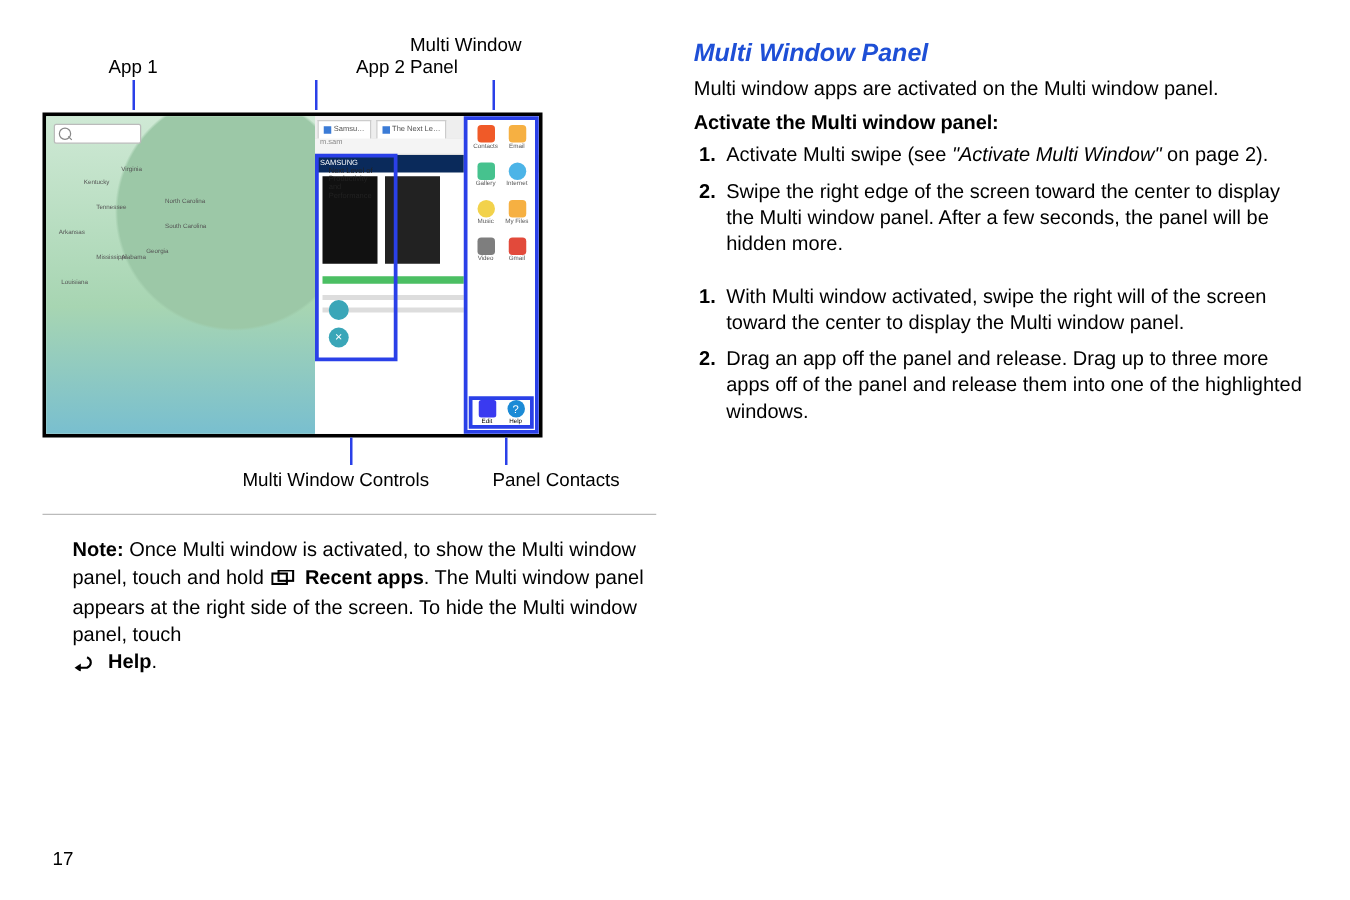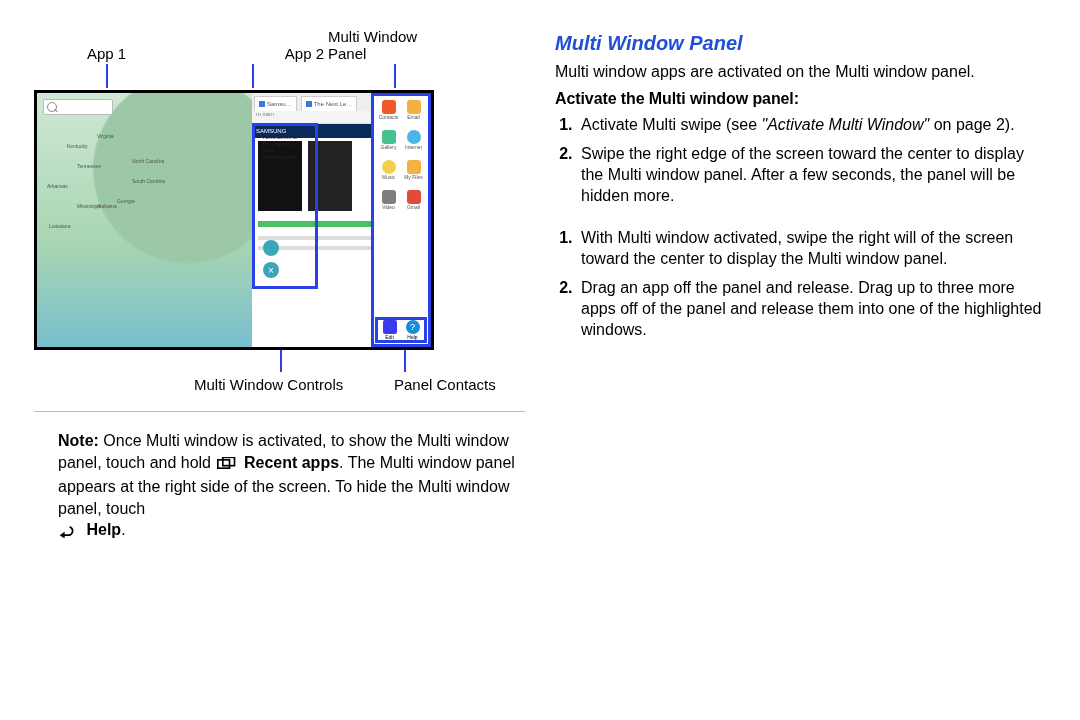--- a/index.html
+++ b/index.html
@@ -212,20 +212,21 @@
       <br>
       <span class="icon-back">
         <svg class="back" viewBox="0 0 24 16">
             <path d="M14 3 A8 6 0 0 1 14 13 L6 13" fill="none" stroke="#000" stroke-width="2"></path>
             <polygon points="2,13 8,9 8,17" fill="#000"></polygon>
           </svg>
       </span>
       <span class="bold">Help</span><span>.</span>
     </div>
 
+    <div class="page-num">17</div>
   </div>
 
   <div class="col col-right">
     <div class="h2">Multi Window Panel</div>
     <div class="body">Multi window apps are activated on the Multi window panel.</div>
     <div class="subhead">Activate the Multi window panel:</div>
     <ol class="steps">
       <li>
         <span>Activate Multi swipe (see </span><span class="italic">"Activate Multi Window"</span><span> on page 2).</span>
       </li>

